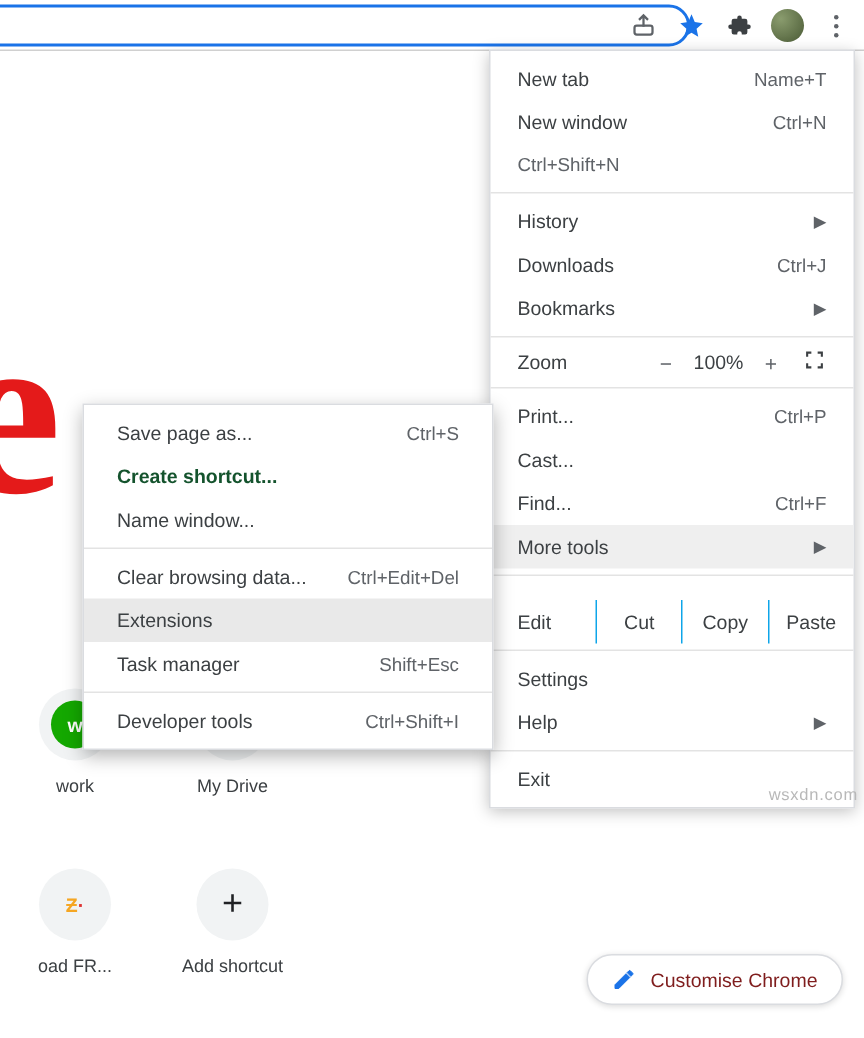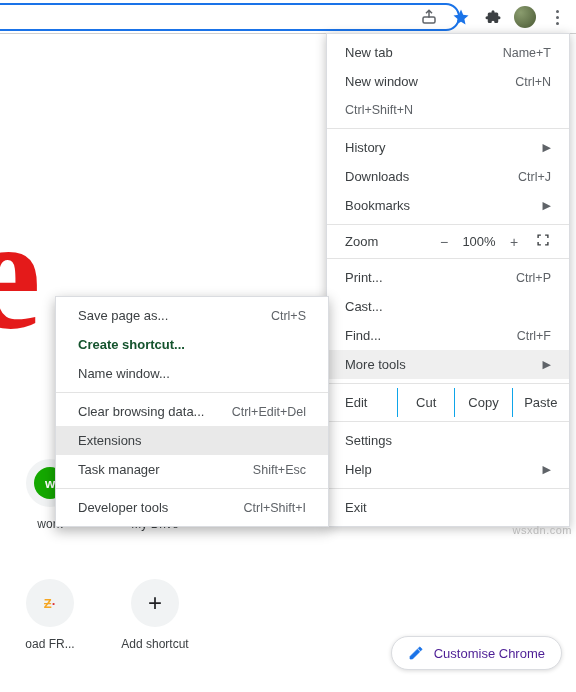--- a/index.html
+++ b/index.html
@@ -110,49 +110,49 @@
   }
   .zoom-row .zl{flex:1;}
   .zctl{width:26px;text-align:center;color:#5f6368;font-size:14px;}
   .zval{width:44px;text-align:center;font-size:13px;}
   .fsbtn{width:32px;text-align:center;}
   .fsbtn svg{width:14px;height:14px;stroke:#3c4043;}
   .ecp-row{
     display:flex;align-items:stretch;padding:0;
   }
   .ecp-row > div{
-    flex:1;text-align:center;padding:7px 0;
+    flex:1;text-align:center;padding:7px 0;margin-top:12px;
   }
   .ecp-row > div + div{border-left:1px solid #0ea5e9;}
   .ecp-row .elabel{flex:0 0 70px;text-align:left;padding-left:18px;border-left:none;}
 
   
   .submenu{
     position:absolute;
-    left:55px; top:296px;
+    left:55px; top:269px;
     width:274px;
     background:#fff;
     border:1px solid #dadce0;
     box-shadow:0 4px 12px rgba(0,0,0,.3);
     padding:4px 0;
   }
   .submenu .mi{padding:7px 22px;}
   .submenu .mi.hover{background:#e9e9e9;}
 
   
   .pill{
     position:absolute;
     right:14px; bottom:22px;
     background:#fff;
     border:1px solid #dadce0;
     border-radius:20px;
     padding:8px 16px;
     display:flex;align-items:center;gap:10px;
     box-shadow:0 1px 4px rgba(0,0,0,.15);
-    color:#4c1d95;font-weight:500;
+    color:#7f1d1d;font-weight:500;
   }
   .pill svg{width:16px;height:16px;stroke:#1a73e8;fill:#1a73e8;}
 
   .watermark{
     position:absolute;right:4px;bottom:156px;
     font-size:11px;color:#b8b8b8;letter-spacing:.5px;
   }
 </style>
 </head>
 <body>

